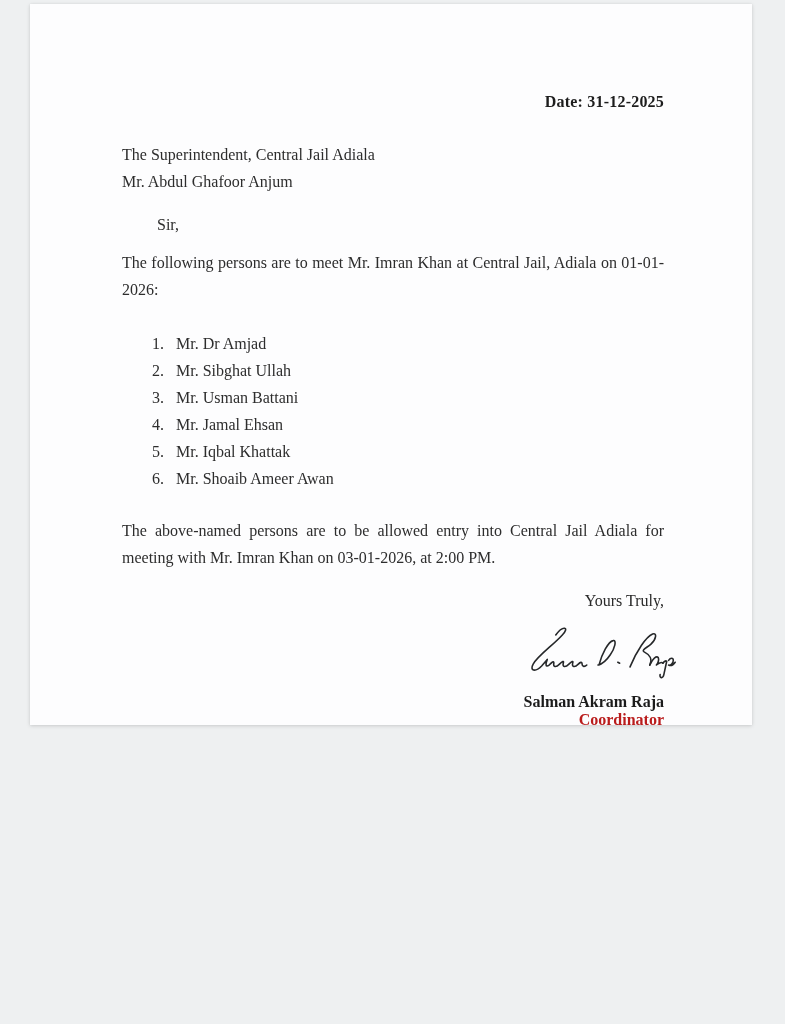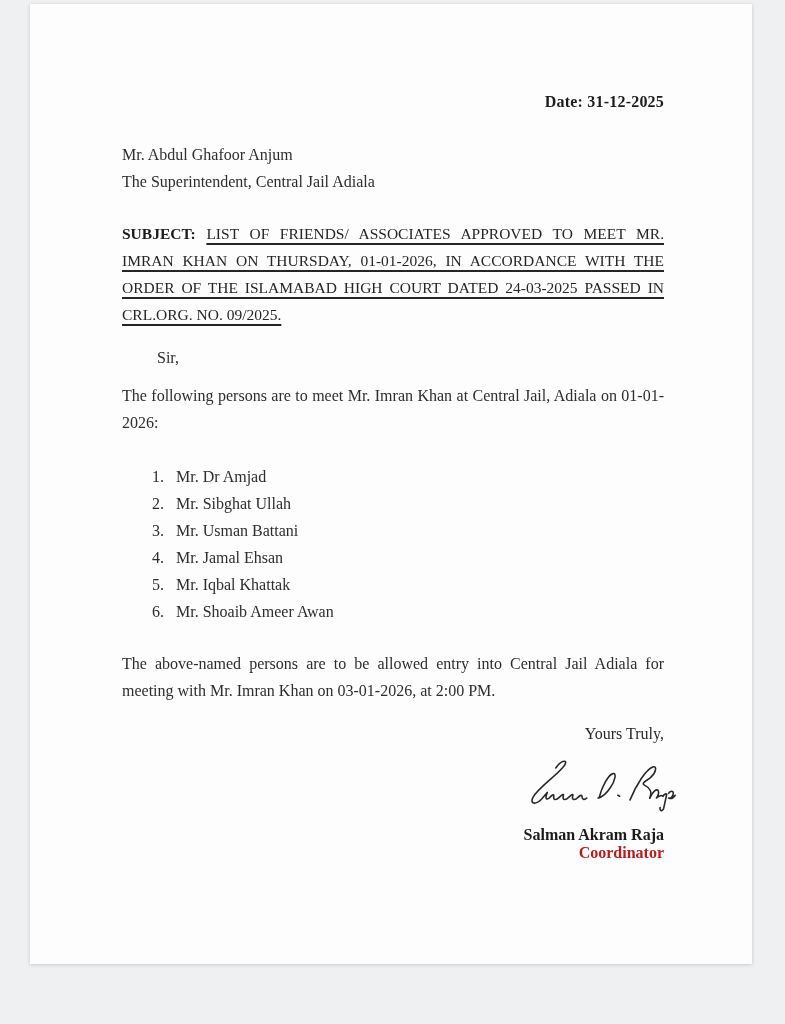--- a/index.html
+++ b/index.html
@@ -15,21 +15,21 @@
     position: relative;
     width: 785px;
     height: 1024px;
     background: #eef0f1;
   }
   .paper {
     position: absolute;
     left: 30px;
     top: 4px;
     width: 722px;
-    height: 960px;
+    height: 721px;
     background: #fdfdfe;
     box-shadow: 0 1px 4px rgba(0,0,0,0.14), 0 0 2px rgba(0,0,0,0.06);
     color: #2d2d2d;
     font-size: 16px;
     line-height: 27px;
   }
   .content {
     position: absolute;
     left: 92px;
     right: 88px;
@@ -107,25 +107,24 @@
 </head>
 <body>
 
 <div class="photo-frame">
   <div class="paper">
     <div class="content">
 
       <div class="date-line">Date: 31-12-2025</div>
 
       <div class="recipient-block">
+        <div>The Superintendent, Central Jail Adiala</div>
         <div>Mr. Abdul Ghafoor Anjum</div>
-        <div>The Superintendent, Central Jail Adiala</div>
       </div>
 
-      <p class="subject-para"><span class="subject-label">SUBJECT:</span> <span class="subject-text">LIST OF FRIENDS/ ASSOCIATES APPROVED TO MEET MR. IMRAN KHAN ON THURSDAY, 01-01-2026, IN ACCORDANCE WITH THE ORDER OF THE ISLAMABAD HIGH COURT DATED 24-03-2025 PASSED IN CRL.ORG. NO. 09/2025.</span></p>
 
       <div class="salutation">Sir,</div>
 
       <p class="intro-para">The following persons are to meet Mr. Imran Khan at Central Jail, Adiala on 01-01-2026:</p>
 
       <ol class="visitor-list">
         <li>Mr. Dr Amjad</li>
         <li>Mr. Sibghat Ullah</li>
         <li>Mr. Usman Battani</li>
         <li>Mr. Jamal Ehsan</li>

